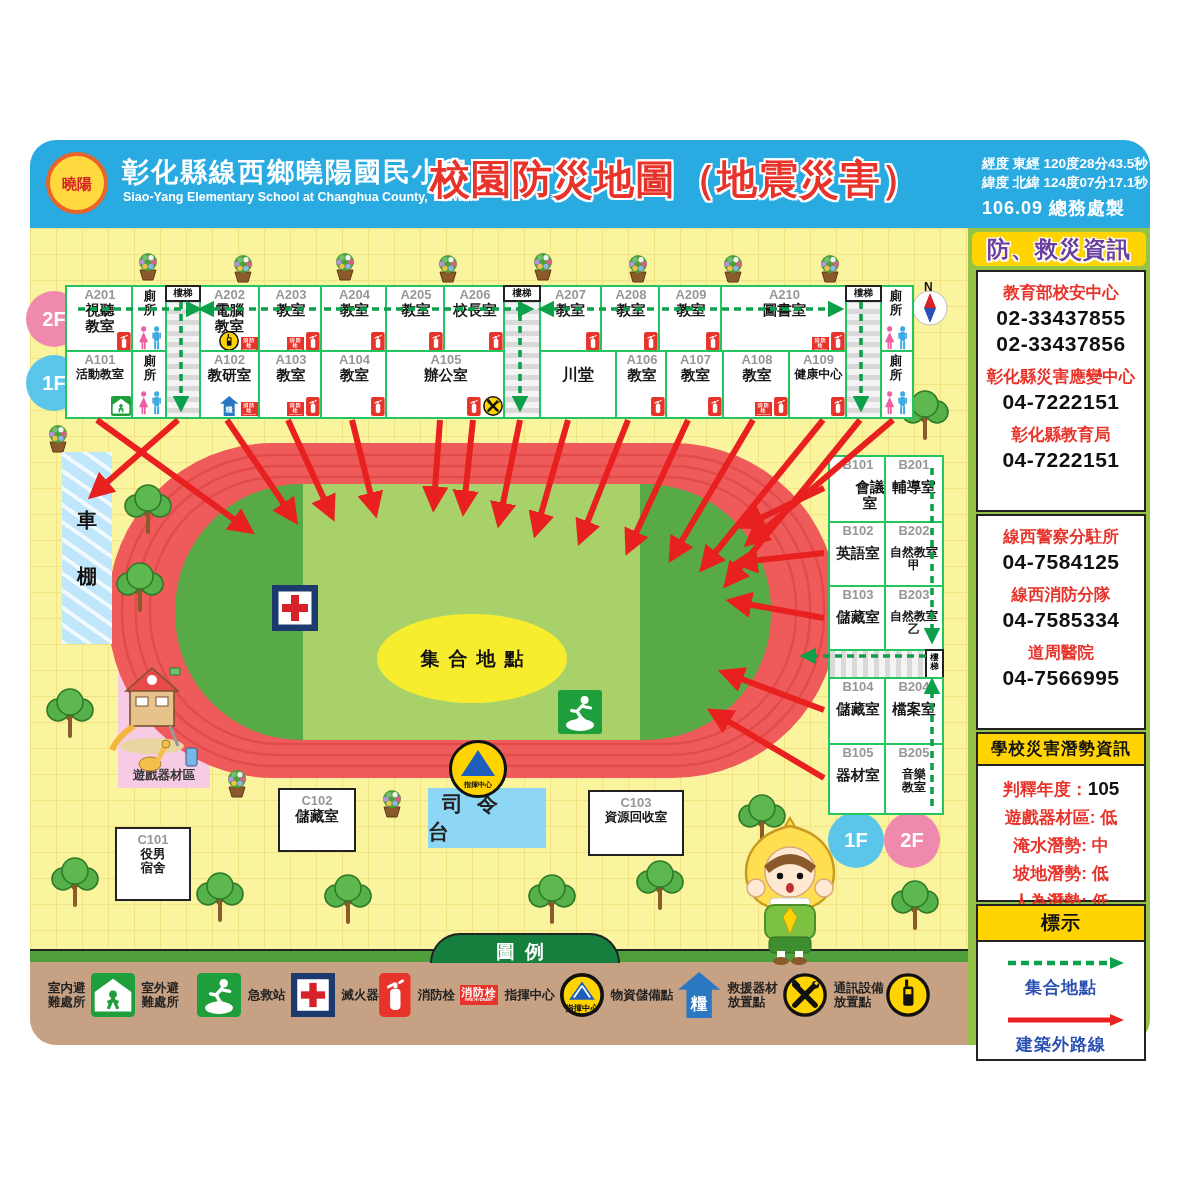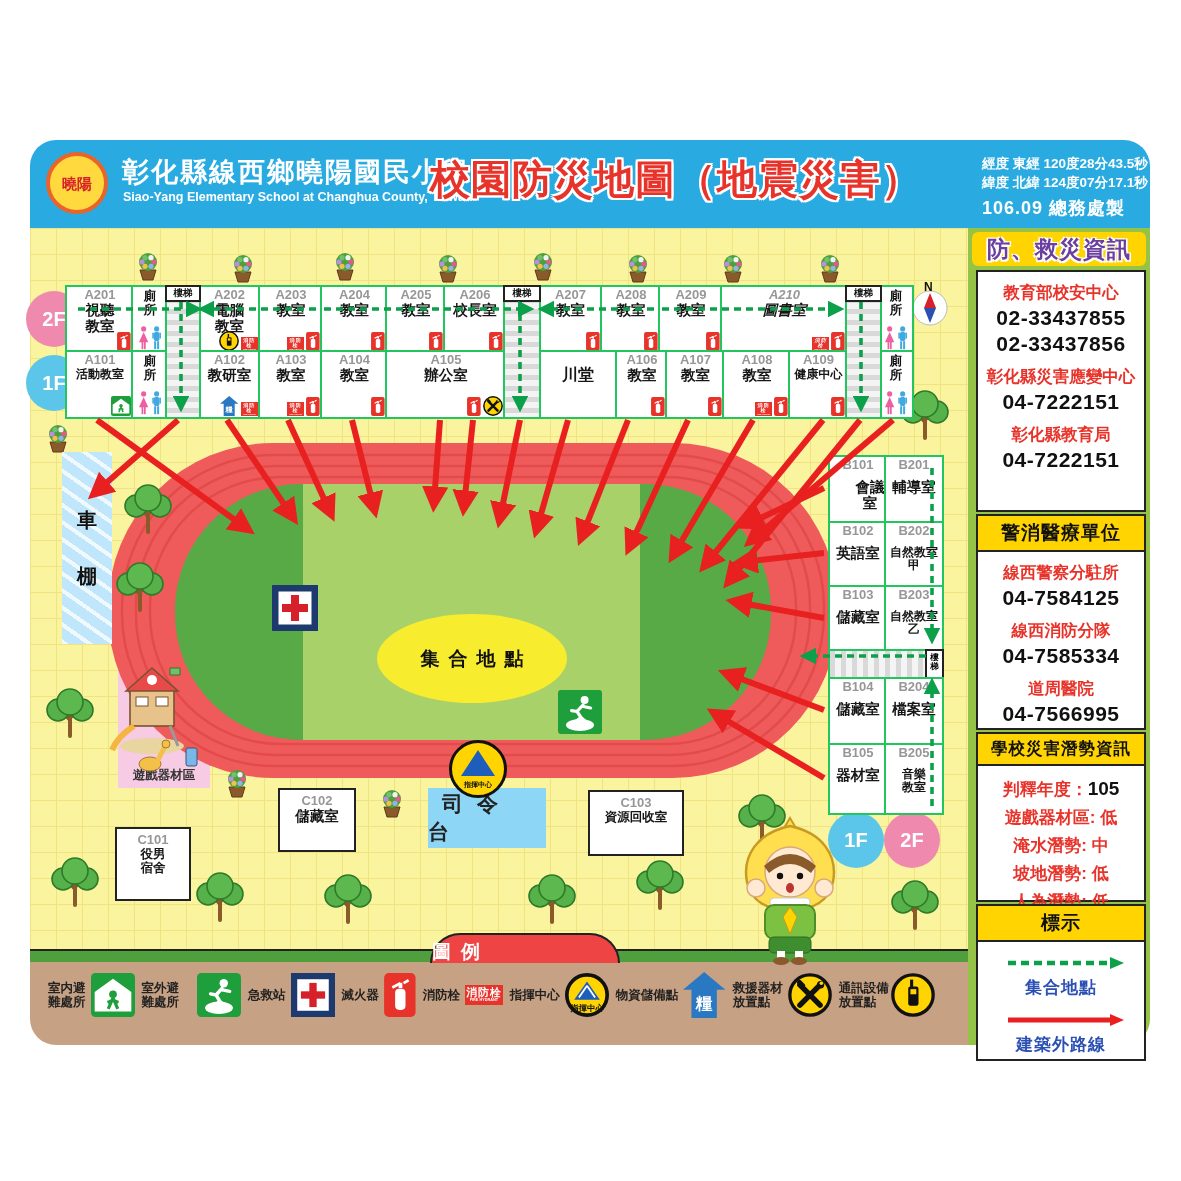--- a/index.html
+++ b/index.html
@@ -37,22 +37,22 @@
   .entry-name{color:#e8332a;font-weight:bold;font-size:16.5px;text-align:center;margin-top:10px;white-space:nowrap;}
   .entry-phone{color:#111;font-weight:bold;font-size:21px;text-align:center;margin-top:2px;letter-spacing:.5px;}
   .pot-row{color:#e8332a;font-weight:bold;font-size:17px;text-align:center;margin-top:5px;white-space:nowrap;}
   .pot-year{margin-top:12px;}
   .pot-year b{color:#111;font-size:19px;}
   .route-arrow{margin:14px auto 4px auto;width:110px;height:0;}
   .route-label{color:#2b50b4;font-weight:bold;font-size:17px;text-align:center;letter-spacing:1px;}
   
   #strip{left:30px;top:949px;width:938px;height:13px;background:#4f9f3d;border-top:2px solid #222;z-index:1;}
   #legendbar{left:30px;top:962px;width:938px;height:83px;background:#c7a183;z-index:1;border-radius:0 0 0 26px;}
-  #hump{left:430px;top:933px;width:190px;height:30px;background:#ef4444;border:2.5px solid #222;
-        border-bottom:none;border-radius:95px 95px 0 0;z-index:1;
+  #hump{left:430px;top:933px;width:190px;height:30px;background:#15803d;border:2.5px solid #222;
+        border-bottom:none;border-radius:95px 95px 0 0;z-index:1;text-align:center;
         color:#fff;font-weight:bold;font-size:19px;letter-spacing:10px;line-height:34px;}
   #legend-items{position:absolute;left:18px;right:6px;top:10px;display:flex;align-items:center;gap:7px;}
   .leg-label{font-weight:bold;font-size:12.5px;color:#222;white-space:pre-line;line-height:1.15;text-align:left;}
   
   .cell{position:absolute;background:#fff;border:2px solid #22c55e;z-index:3;}
   .rid{color:#97979a;font-weight:bold;font-size:13px;text-align:center;margin-top:1px;line-height:1.1;}
   .rname{font-weight:bold;font-size:14.5px;color:#161616;text-align:center;line-height:1.08;
          white-space:pre-line;margin-top:1px;}
   .ricons{position:absolute;left:2px;right:2px;bottom:1px;display:flex;justify-content:flex-end;
           align-items:flex-end;gap:2px;}
@@ -562,21 +562,21 @@
     <div class="ricons">
           <svg width="13.68" height="19" viewBox="0 0 20 28">
             <rect width="20" height="28" rx="3" fill="#e8332a"></rect>
             <rect x="7" y="10" width="6.6" height="13.5" rx="2.6" fill="#fff"></rect>
             <rect x="9.2" y="6.2" width="2.4" height="3.4" fill="#fff"></rect>
             <path d="M10.4 6.5 L5.2 9.2" stroke="#fff" stroke-width="1.7"></path>
             <path d="M12.4 6.5 L15.6 4.6" stroke="#fff" stroke-width="1.7"></path>
           </svg>
         </div>
       </div>
-      <div class="cell" style="left: 720px; top: 285px; width: 125px; height: 65px; font-style: italic;">
+      <div class="cell" style="left: 720px; top: 285px; width: 125px; height: 65px;">
         <div class="rid">A210</div>
     <div class="rname" style="">圖書室</div>
     <div class="ricons">
           <span class="hyd" style="width:17.4px;padding:0.96px 0;">
             <span class="l1" style="font-size:5.04px;letter-spacing:1px;">消防栓</span>
             <span class="l2" style="font-size:2.04px;">FIRE HYDRANT</span>
           </span>
           <svg width="13.68" height="19" viewBox="0 0 20 28">
             <rect width="20" height="28" rx="3" fill="#e8332a"></rect>
             <rect x="7" y="10" width="6.6" height="13.5" rx="2.6" fill="#fff"></rect>
@@ -921,21 +921,21 @@
         </div>
         <div style="display: flex; align-items: center; gap: 5px;">
           <span class="leg-label">急救站</span>
           <svg width="44" height="44" viewBox="0 0 24 24">
             <rect width="24" height="24" fill="#1d3a6e"></rect>
             <rect x="3.4" y="3.4" width="17.2" height="17.2" fill="#fff"></rect>
             <rect x="10" y="5.4" width="4" height="13.2" fill="#d6202a"></rect>
             <rect x="5.4" y="10" width="13.2" height="4" fill="#d6202a"></rect>
           </svg>
         </div>
-        <div style="display: flex; align-items: center; gap: 5px;">
+        <div style="display: flex; align-items: center; ">
           <span class="leg-label">滅火器</span>
           <svg width="31.68" height="44" viewBox="0 0 20 28">
             <rect width="20" height="28" rx="3" fill="#e8332a"></rect>
             <rect x="7" y="10" width="6.6" height="13.5" rx="2.6" fill="#fff"></rect>
             <rect x="9.2" y="6.2" width="2.4" height="3.4" fill="#fff"></rect>
             <path d="M10.4 6.5 L5.2 9.2" stroke="#fff" stroke-width="1.7"></path>
             <path d="M12.4 6.5 L15.6 4.6" stroke="#fff" stroke-width="1.7"></path>
           </svg>
         </div>
         <div style="display: flex; align-items: center; gap: 5px;">
@@ -992,21 +992,20 @@
         <div class="panel" style="top: 42px; height: 238px;">
           <div class="entry-name">教育部校安中心</div>
           <div class="entry-phone">02-33437855</div>
           <div class="entry-phone">02-33437856</div>
           <div class="entry-name">彰化縣災害應變中心</div>
           <div class="entry-phone">04-7222151</div>
           <div class="entry-name">彰化縣教育局</div>
           <div class="entry-phone">04-7222151</div>
         </div>
         <div class="panel" style="top: 286px; height: 212px;">
-          <div class="panel-h">警消醫療單位</div>
           <div class="entry-name">線西警察分駐所</div>
           <div class="entry-phone">04-7584125</div>
           <div class="entry-name">線西消防分隊</div>
           <div class="entry-phone">04-7585334</div>
           <div class="entry-name">道周醫院</div>
           <div class="entry-phone">04-7566995</div>
         </div>
         <div class="panel" style="top: 504px; height: 166px;">
           <div class="panel-h" style="font-size:16.5px;">學校災害潛勢資訊</div>
   <div class="pot-row pot-year">判釋年度：<b>105</b></div>

